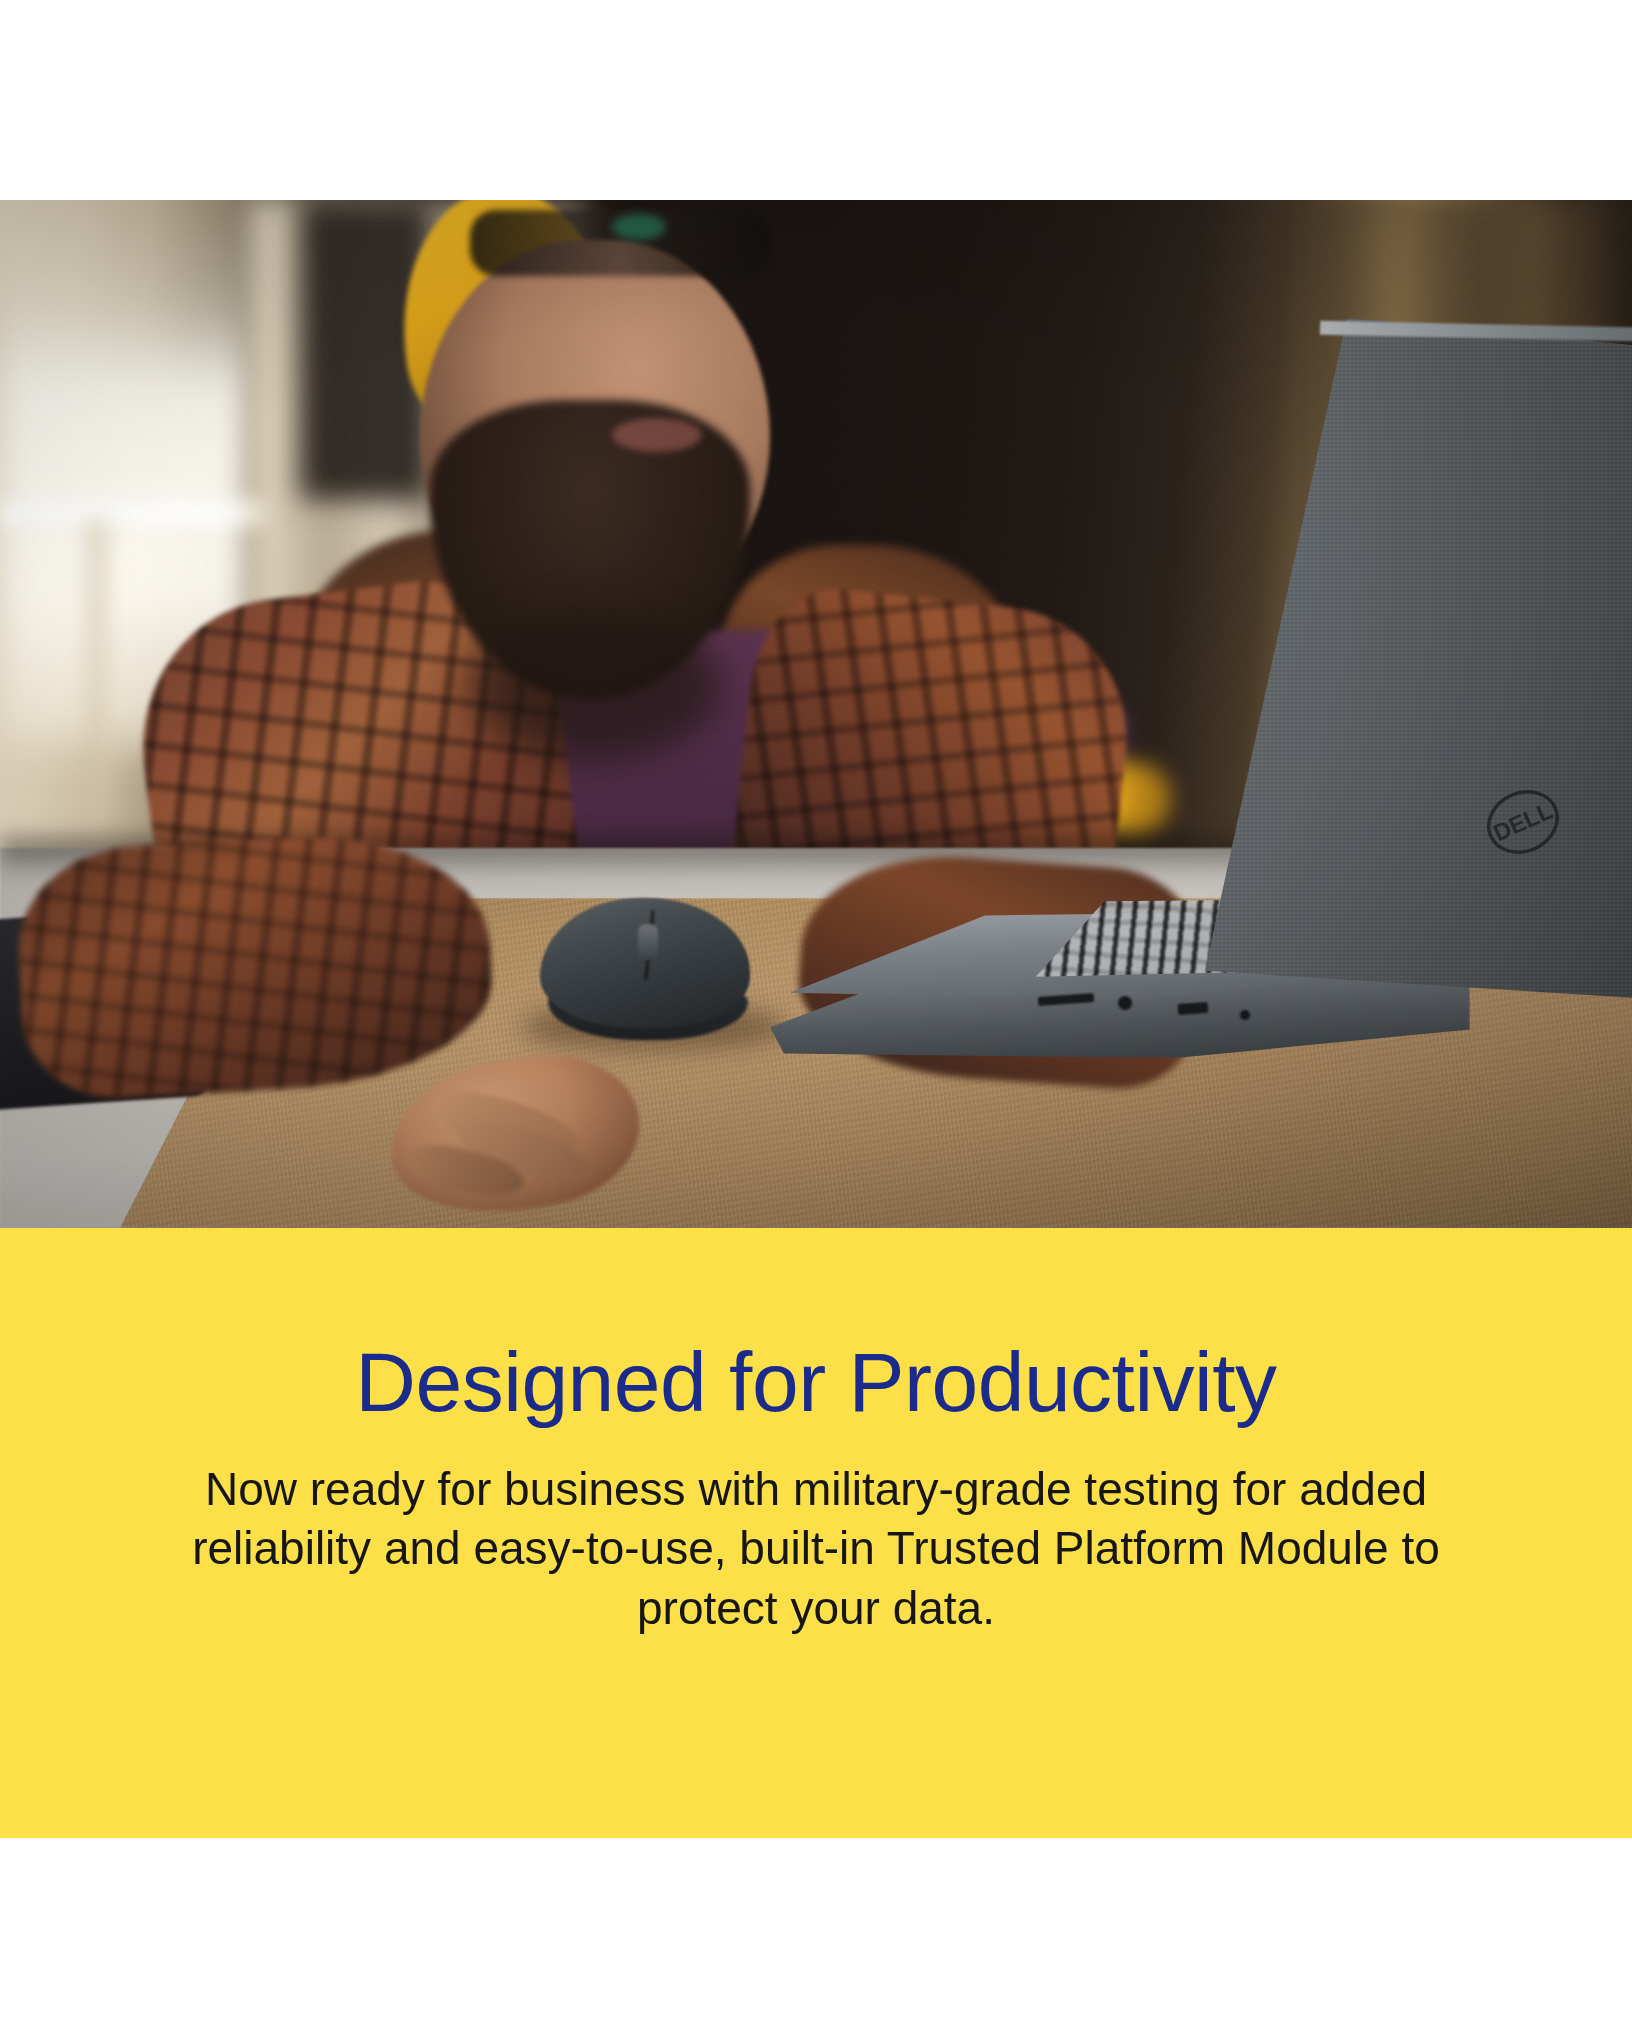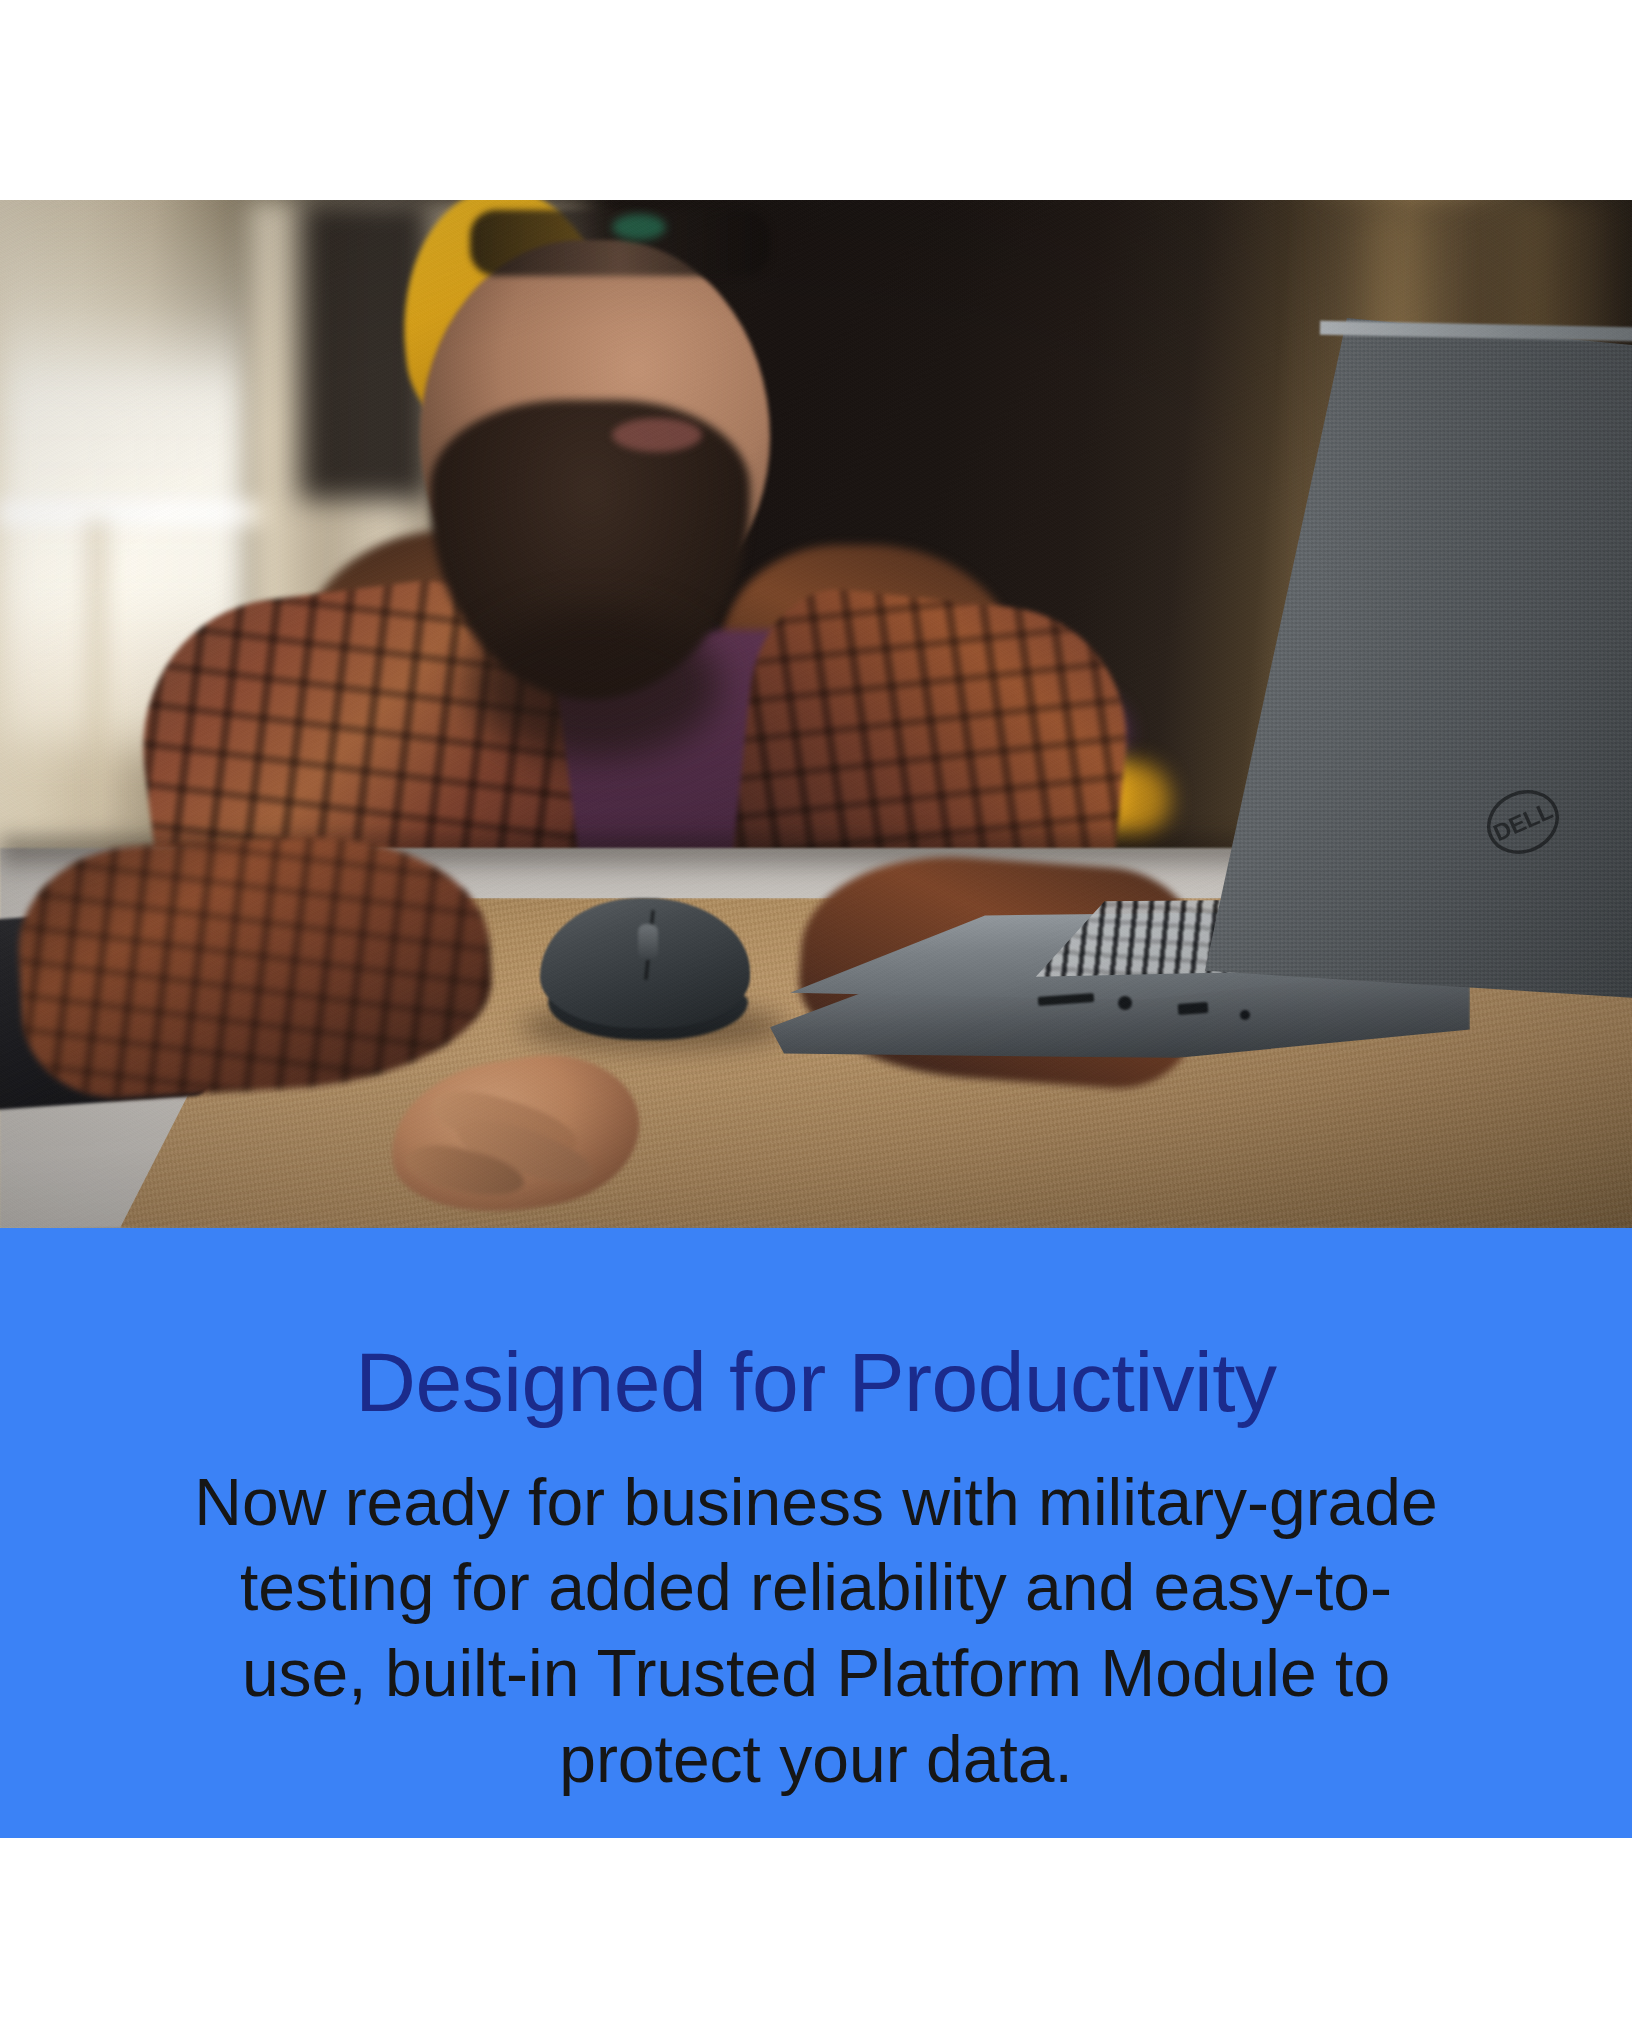--- a/index.html
+++ b/index.html
@@ -395,41 +395,41 @@
       repeating-linear-gradient(37deg, rgba(255,255,255,0.016) 0 1px, rgba(0,0,0,0.016) 1px 2px);
     pointer-events: none;
   }
 
   
   .text-panel {
     position: relative;
     width: 1632px;
     height: 610px;
     flex: 0 0 610px;
-    background: #3b82f6;
+    background: #fde047;
     text-align: center;
     box-sizing: border-box;
   }
   .headline {
     margin: 0;
     padding-top: 112px;
     font-family: "Liberation Sans", sans-serif;
     font-weight: 400;
     font-size: 84px;
     line-height: 1.02;
     letter-spacing: -0.5px;
     color: #1b2b8c;
   }
   .subcopy {
     margin: 0 auto;
     padding-top: 34px;
     max-width: 1250px;
     font-family: "Liberation Sans", sans-serif;
     font-weight: 400;
-    font-size: 66px;
+    font-size: 46px;
     line-height: 1.30;
     color: #161616;
   }
   .bottom-white { width:1632px; flex: 1 1 auto; background:#ffffff; }
 </style>
 </head>
 <body>
 
 <div class="page">
 

